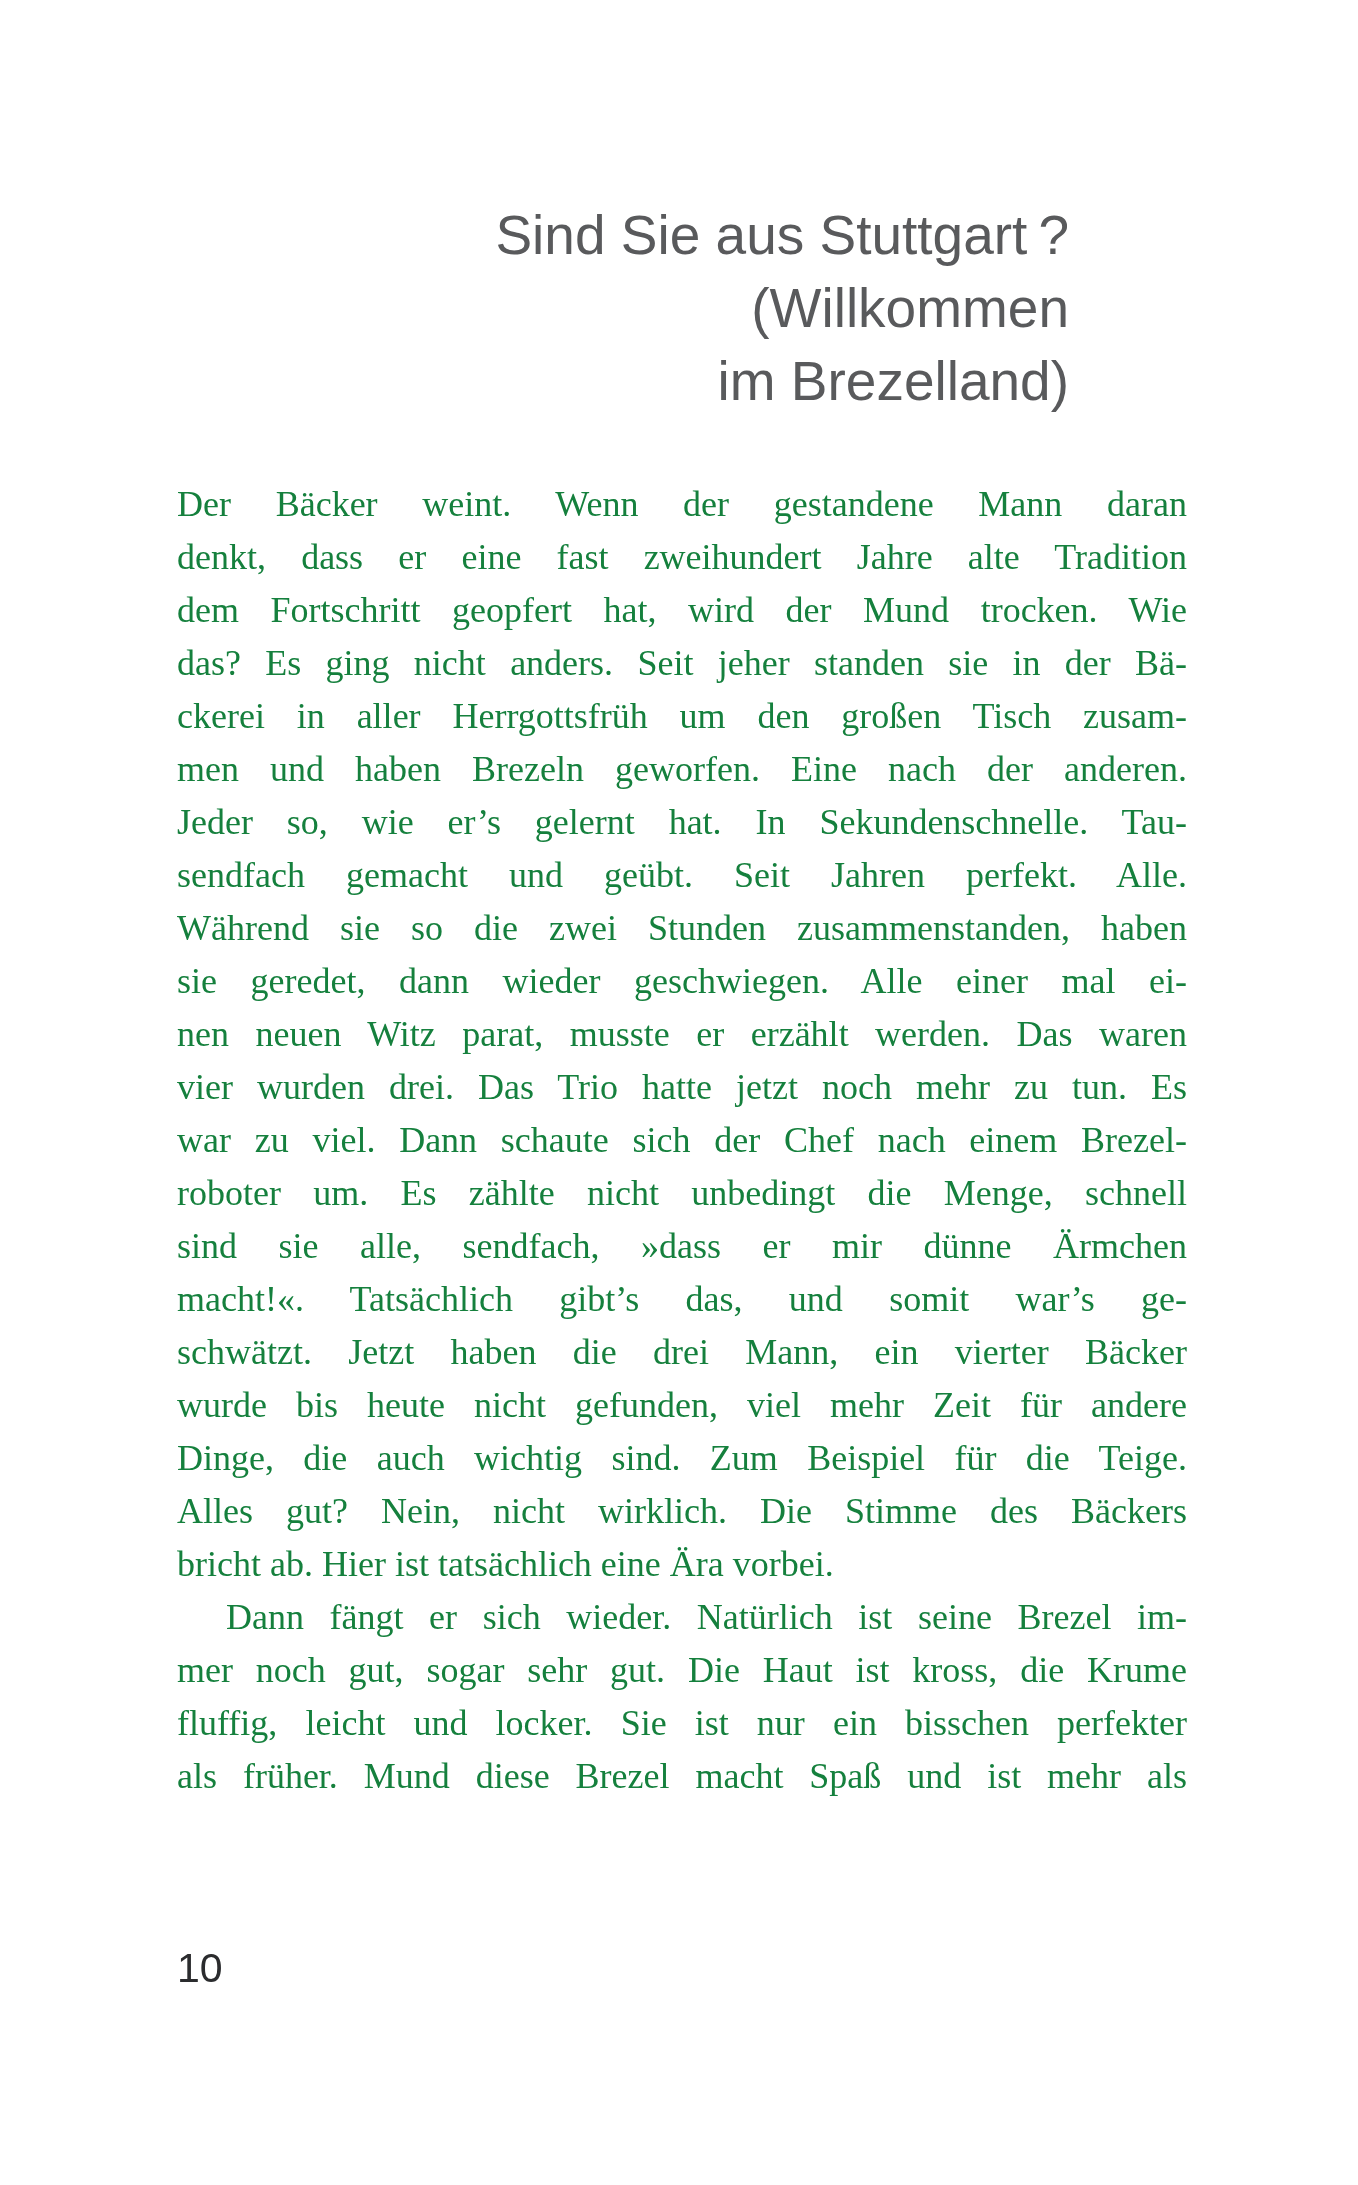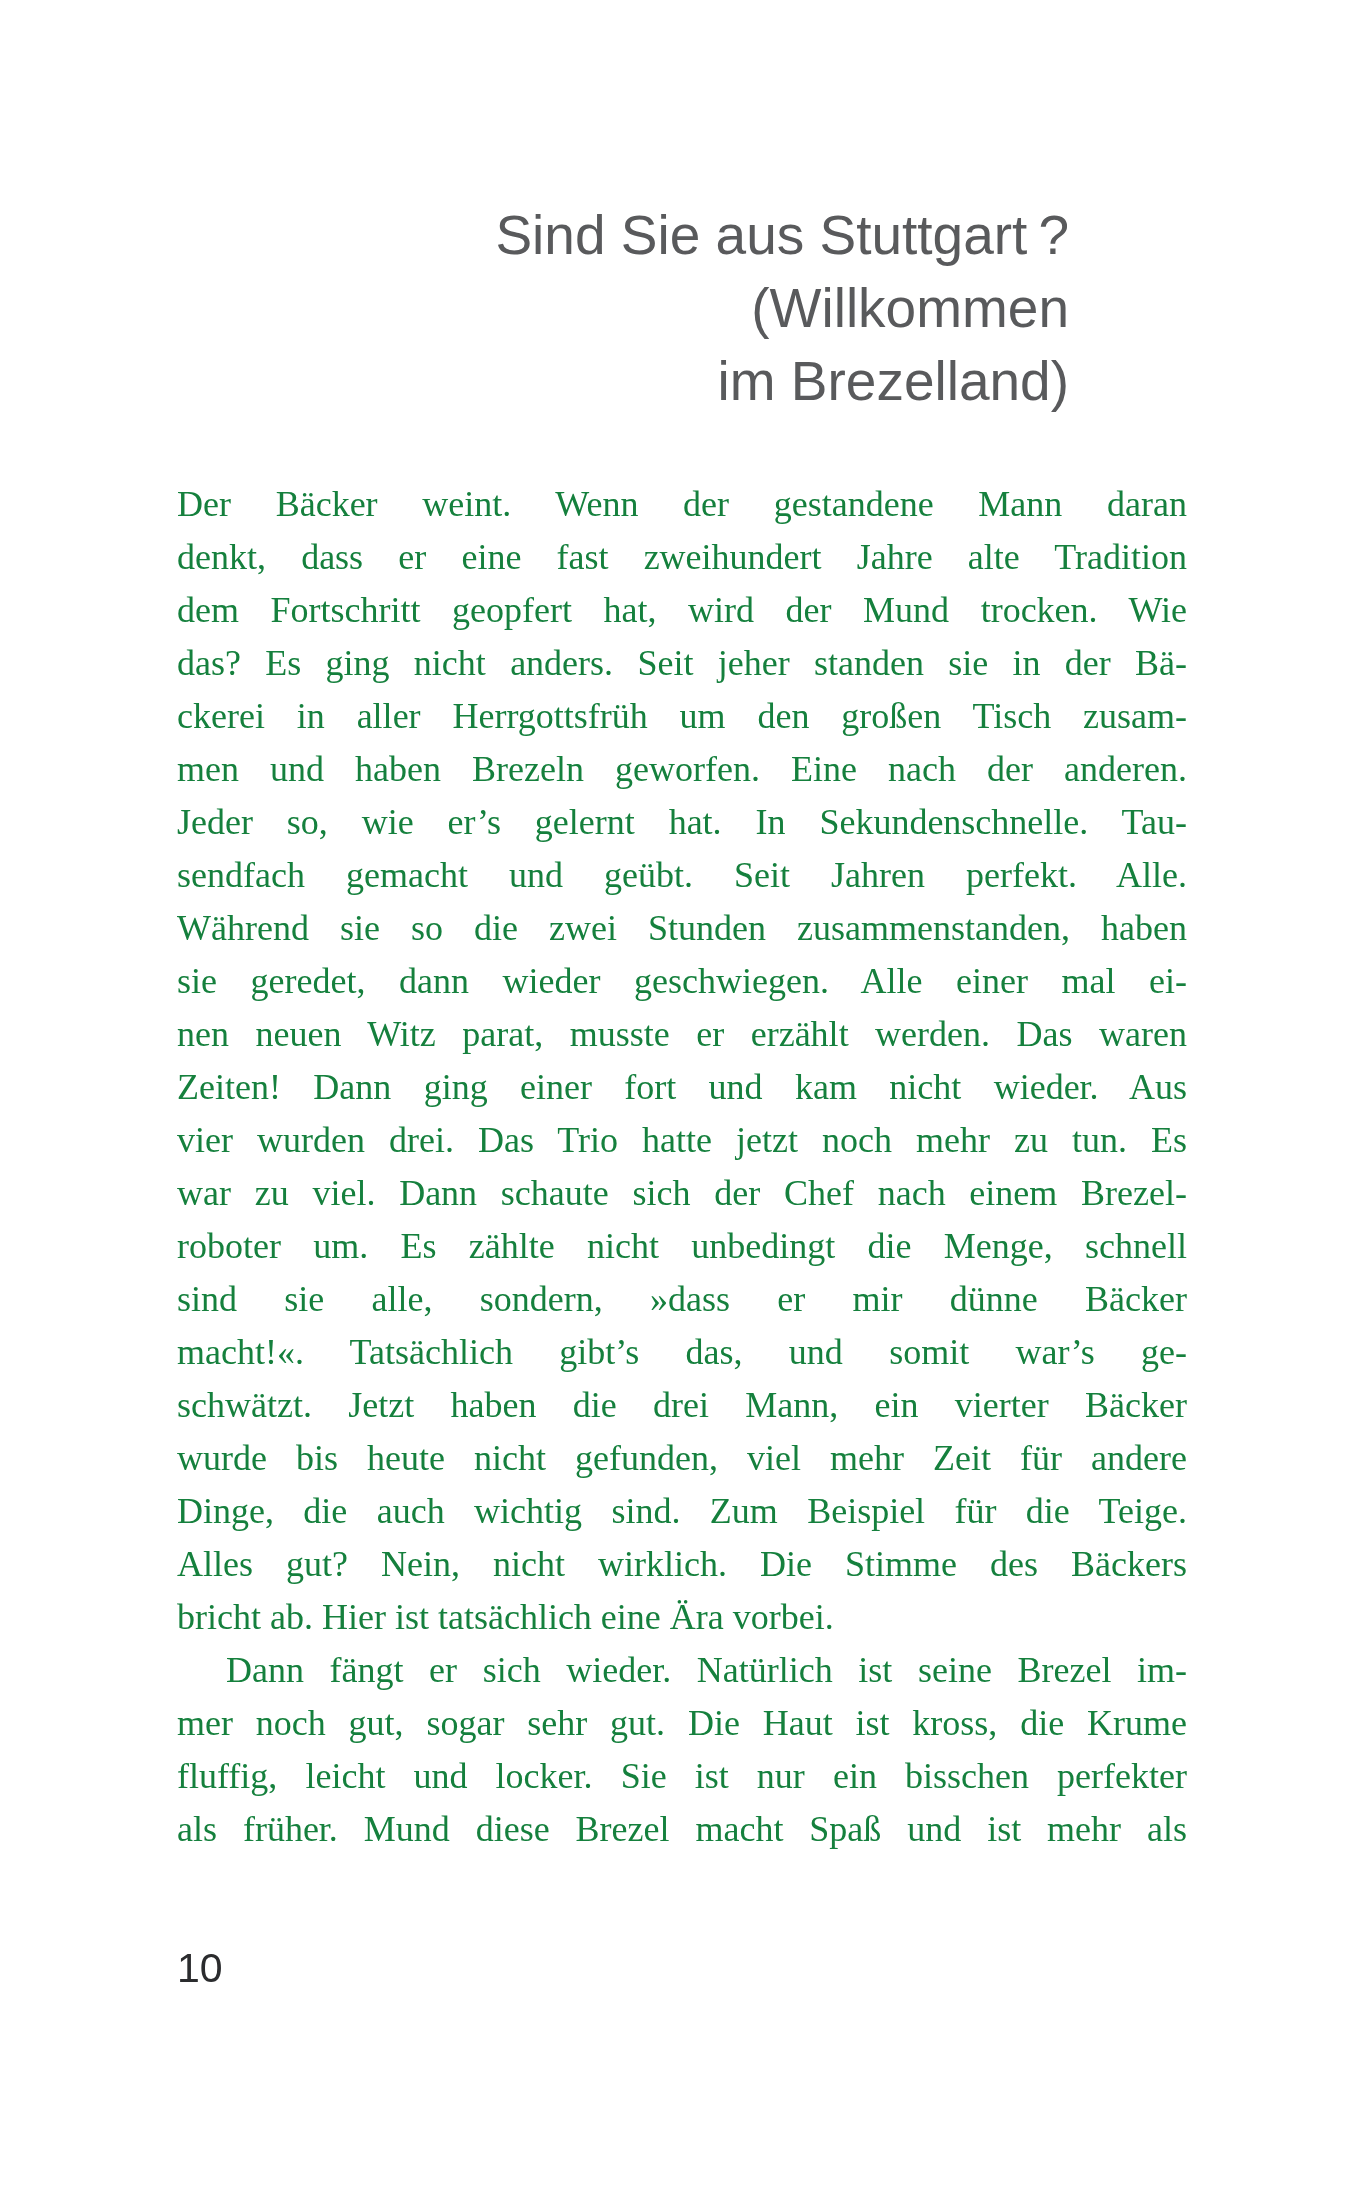--- a/index.html
+++ b/index.html
@@ -73,25 +73,24 @@
       <div class="bline">denkt, dass er eine fast zweihundert Jahre alte Tradition</div>
       <div class="bline">dem Fortschritt geopfert hat, wird der Mund trocken. Wie</div>
       <div class="bline">das? Es ging nicht anders. Seit jeher standen sie in der Bä-</div>
       <div class="bline">ckerei in aller Herrgottsfrüh um den großen Tisch zusam-</div>
       <div class="bline">men und haben Brezeln geworfen. Eine nach der anderen.</div>
       <div class="bline">Jeder so, wie er’s gelernt hat. In Sekundenschnelle. Tau-</div>
       <div class="bline">sendfach gemacht und geübt. Seit Jahren perfekt. Alle.</div>
       <div class="bline">Während sie so die zwei Stunden zusammenstanden, haben</div>
       <div class="bline">sie geredet, dann wieder geschwiegen. Alle einer mal ei-</div>
       <div class="bline">nen neuen Witz parat, musste er erzählt werden. Das waren</div>
-      <div class="bline">Zeiten! Dann ging einer fort und kam nicht wieder. Aus</div>
       <div class="bline">vier wurden drei. Das Trio hatte jetzt noch mehr zu tun. Es</div>
       <div class="bline">war zu viel. Dann schaute sich der Chef nach einem Brezel-</div>
       <div class="bline">roboter um. Es zählte nicht unbedingt die Menge, schnell</div>
-      <div class="bline">sind sie alle, sondern, »dass er mir dünne Bäcker</div>
+      <div class="bline">sind sie alle, sendfach, »dass er mir dünne Ärmchen</div>
       <div class="bline">macht!«. Tatsächlich gibt’s das, und somit war’s ge-</div>
       <div class="bline">schwätzt. Jetzt haben die drei Mann, ein vierter Bäcker</div>
       <div class="bline">wurde bis heute nicht gefunden, viel mehr Zeit für andere</div>
       <div class="bline">Dinge, die auch wichtig sind. Zum Beispiel für die Teige.</div>
       <div class="bline">Alles gut? Nein, nicht wirklich. Die Stimme des Bäckers</div>
       <div class="bline noJust">bricht ab. Hier ist tatsächlich eine Ära vorbei.</div>
       <div class="bline indent">Dann fängt er sich wieder. Natürlich ist seine Brezel im-</div>
       <div class="bline">mer noch gut, sogar sehr gut. Die Haut ist kross, die Krume</div>
       <div class="bline">fluffig, leicht und locker. Sie ist nur ein bisschen perfekter</div>
       <div class="bline">als früher. Mund diese Brezel macht Spaß und ist mehr als</div>

